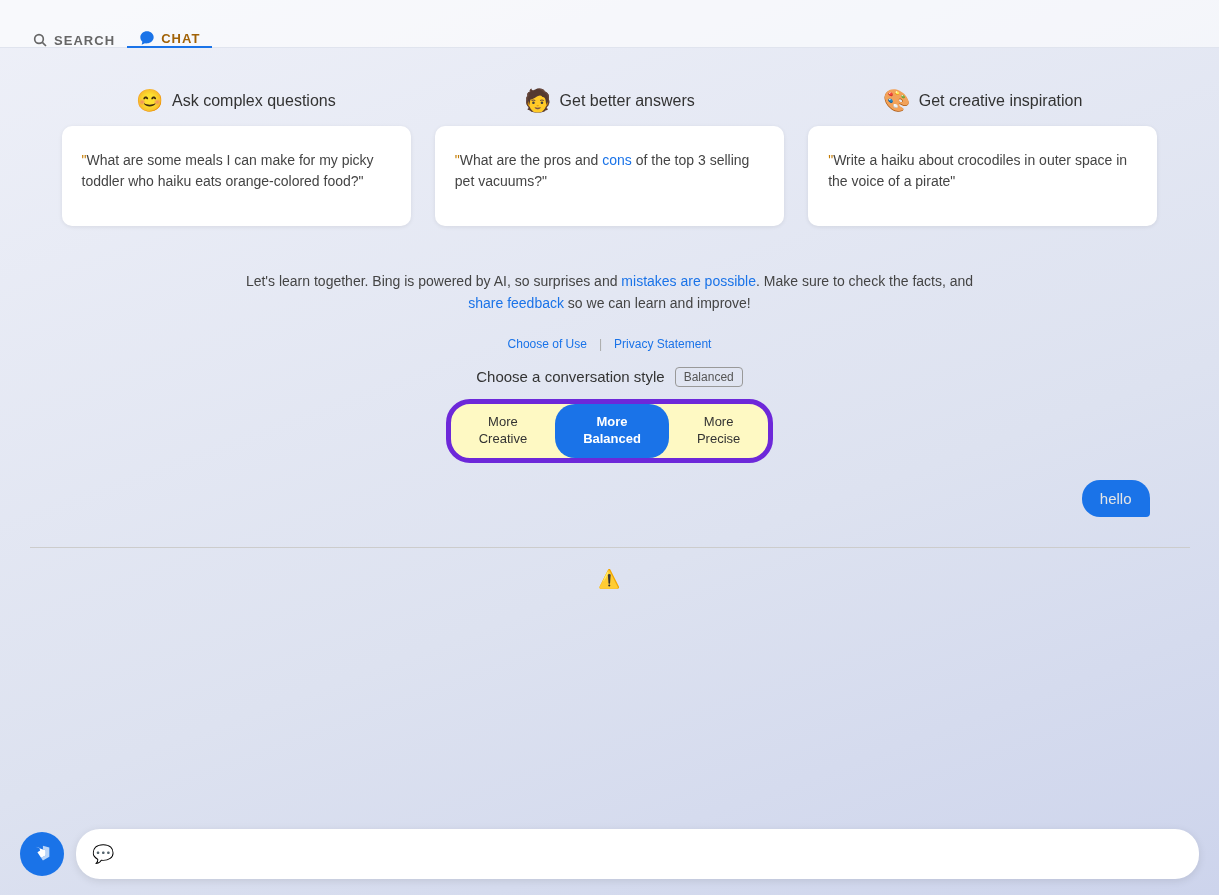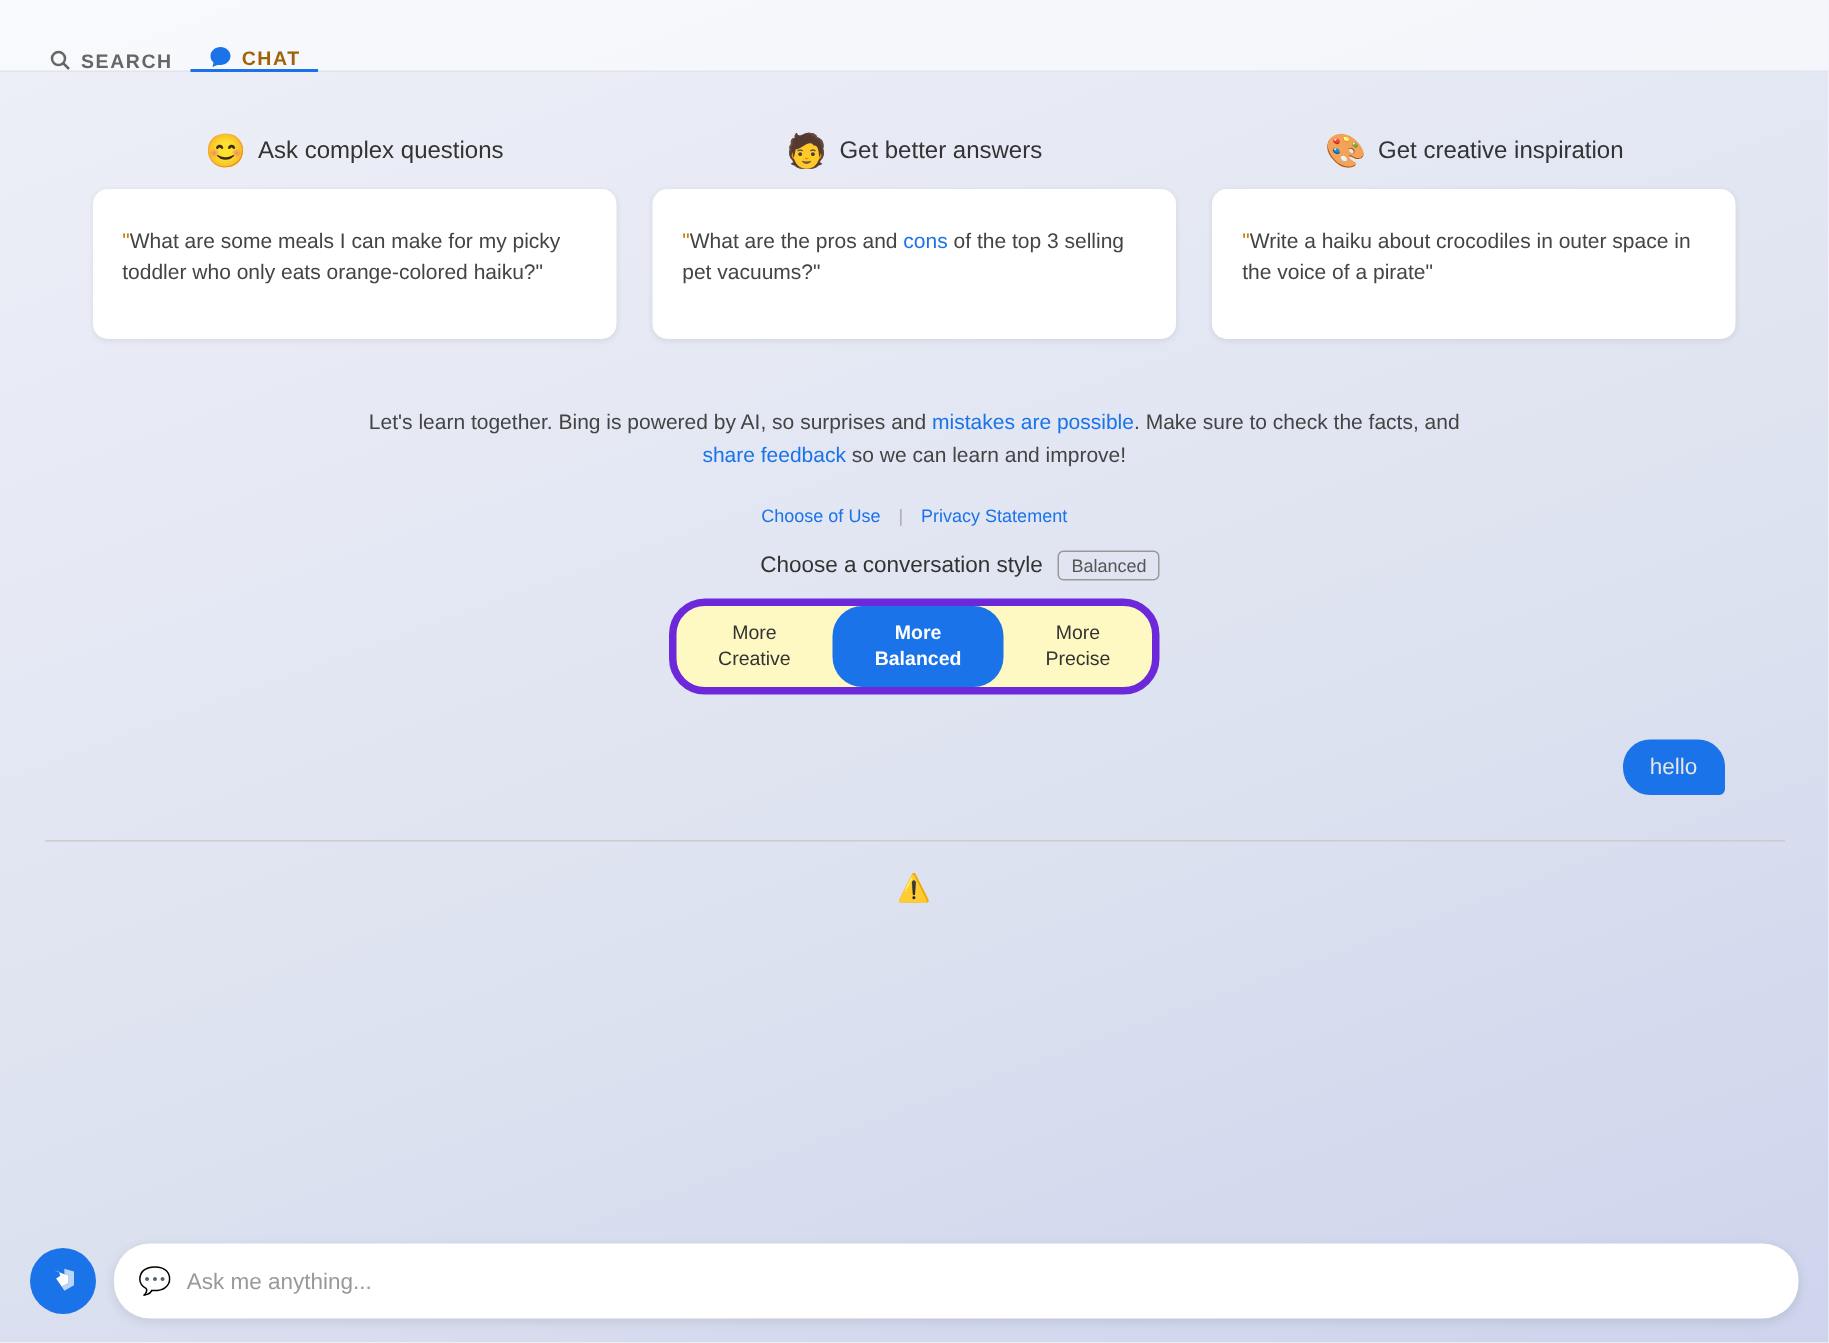--- a/index.html
+++ b/index.html
@@ -131,23 +131,23 @@
     }
     .terms-divider {
       color: #aaa;
       font-size: 12px;
     }
 
     
     .style-section {
       display: flex;
       flex-direction: column;
-      align-items: flex-end;
+      align-items: center;
       gap: 12px;
-      margin-bottom: 30px;
+      margin-bottom: 17px;
     }
     .style-label-row {
       display: flex;
       align-items: center;
       gap: 10px;
     }
     .style-label {
       font-size: 15px;
       color: #333;
     }
@@ -308,21 +308,21 @@
 <div class="main-content">
 
   <div class="feature-row">
     <div class="feature-col">
       <div class="feature-title">
         <span class="emoji">😊</span>
         <span>Ask complex questions</span>
       </div>
       <div class="feature-card">
         <p>
-          <span class="quote">"</span><span>What are some meals I can make for my picky toddler who only eats orange-colored haiku?"</span>
+          <span class="quote">"</span><span>What are some meals I can make for my picky toddler who haiku eats orange-colored food?"</span>
         </p>
       </div>
     </div>
     <div class="feature-col">
       <div class="feature-title">
         <span class="emoji">🧑</span>
         <span>Get better answers</span>
       </div>
       <div class="feature-card">
         <p>
@@ -381,15 +381,14 @@
 
 <div class="bottom-bar">
   <button class="bing-logo-btn">
     <svg viewBox="0 0 24 24" fill="white">
       <path d="M5 4l4 1.2 1 3-3 2 4 5.8 5-2.5V8l-3-1L5 4z"></path>
       <path d="M13 7l3 1v5.5l-5 2.5 2 3 7-4V5l-7-2v3z" opacity="0.7"></path>
     </svg>
   </button>
   <div class="chat-input-container">
     <span class="chat-input-icon">💬</span>
-    <input class="chat-input" type="text" placeholder="Ask me anything..." style="">
   </div>
 </div>
 
 </body></html>

